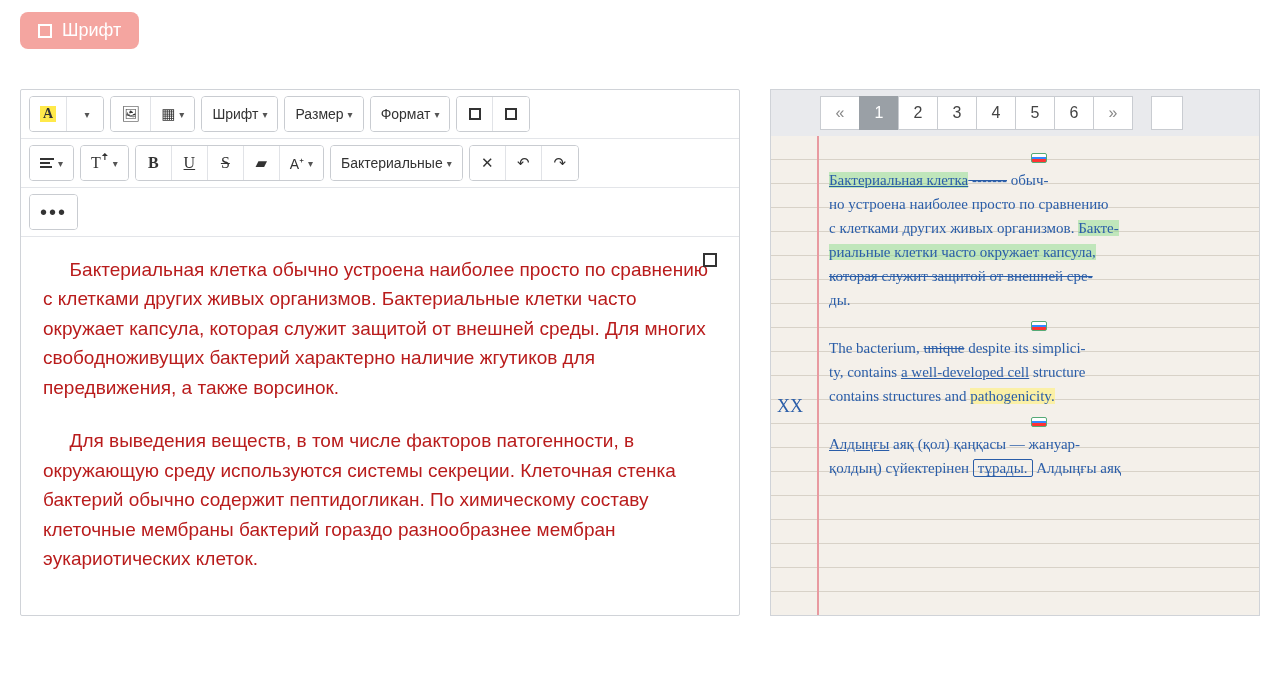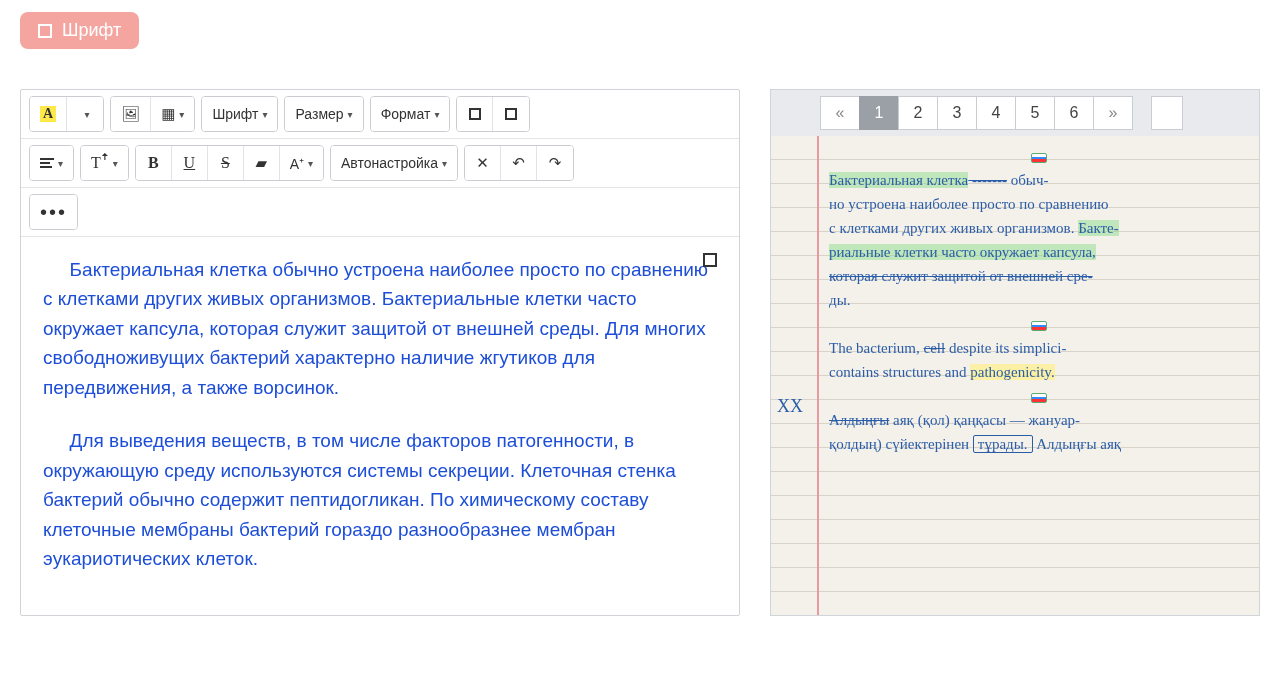--- a/index.html
+++ b/index.html
@@ -35,41 +35,41 @@
 .tbtn.bigT { font-family: Georgia, serif; font-size: 16px; }
 .tbtn .sq { width: 12px; height: 12px; border: 2px solid #333; display: inline-block; }
 .tbtn .lines { display:inline-flex; flex-direction:column; gap:2px; }
 .tbtn .lines i { width:14px; height:2px; background:#333; display:block; }
 .tbtn .lines i:nth-child(2){ width:10px; }
 .tbtn .lines i:nth-child(3){ width:12px; }
 .tbtn .dots { font-size: 20px; letter-spacing: 2px; line-height: 0; }
 
 .editor-body { padding: 18px 22px; position: relative; flex: 1; overflow-y: auto; }
 .editor-body .marker { position: absolute; top: 16px; right: 22px; width: 14px; height: 14px; border: 2px solid #333; }
-.editor-body p { font-size: 19px; line-height: 1.55; color: #1d4ed8; text-indent: 1.4em; margin-bottom: 24px; }
+.editor-body p { font-size: 19px; line-height: 1.55; color: #b91c1c; text-indent: 1.4em; margin-bottom: 24px; }
 .editor-body p + p { margin-top: 16px; }
 
 .scan-panel { width: 490px; border: 1px solid #d0d3d8; background: #fafafa; display:flex; flex-direction:column; }
 .pager { display: flex; gap: 0; padding: 6px 40px 6px 50px; background: #e9eaed; align-items:center; }
 .pgbtn {
   width: 40px; height: 34px; display:flex; align-items:center; justify-content:center;
   border: 1px solid #c9ccd1; background:#fff; font-size:16px; color:#444; cursor:pointer;
   margin-left:-1px;
 }
 .pgbtn.active { background:#9aa0a6; color:#fff; border-color:#9aa0a6; }
 .pgbtn.arrow { color:#888; }
 .pgbox { width: 32px; height: 34px; border:1px solid #c9ccd1; background:#fff; margin-left:18px; }
 
 .scan-body { flex:1; background: repeating-linear-gradient(#f4f0ea, #f4f0ea 23px, #d8d2c8 23px, #d8d2c8 24px); position:relative; padding: 8px 10px 8px 58px; overflow:hidden; }
 .scan-body::before { content:""; position:absolute; left:46px; top:0; bottom:0; width:2px; background:#e89aa0; }
 .hw { font-family: "Segoe Script", "Comic Sans MS", cursive; color:#2a5da8; font-size:15px; line-height:24px; }
 .hw .hl-g { background: rgba(140,220,140,.5); }
 .hw .hl-y { background: rgba(255,240,120,.6); text-align: center; }
 .hw .str { text-decoration: line-through; }
-.hw .und { }
+.hw .und { text-decoration: underline; }
 .flag { display:inline-block; width:16px; height:10px; border:1px solid #5a7; background:linear-gradient(#fff 33%, #38f 33% 66%, #f33 66%); margin:0 4px; border-radius:2px; vertical-align:middle; }
 .margin-note { position:absolute; left:6px; font-family:"Segoe Script",cursive; color:#2a5da8; font-size:18px; }
 </style>
 </head>
 <body>
 
 
 
 <div class="font-pill">
   <span class="sq"></span>
@@ -129,21 +129,21 @@
       <div class="tgrp">
         <button class="tbtn bold">B</button>
         <button class="tbtn und">U</button>
         <button class="tbtn strike">S</button>
         <button class="tbtn">
             <span class="ico">▰</span>
           </button>
         <button class="tbtn caret">A⁺</button>
       </div>
       <div class="tgrp">
-          <button class="tbtn caret">Автонастройка</button>
+          <button class="tbtn caret">Бактериальные</button>
         </div>
       <div class="tgrp">
         <button class="tbtn">
             <span class="ico">✕</span>
           </button>
         <button class="tbtn">
             <span class="ico">↶</span>
           </button>
         <button class="tbtn">
             <span class="ico">↷</span>
@@ -183,21 +183,22 @@
       <span class="margin-note" style="top:260px">XX</span>
       <div class="hw">
         <div style="text-align:center"><span class="flag"></span></div>
         <div><span class="hl-g und">Бактериальная клетка</span><span class="str"> -------</span><span> обыч-</span></div>
         <div>но устроена наиболее просто по сравнению</div>
         <div><span>с клетками других живых организмов. </span><span class="hl-g">Бакте-</span></div>
         <div><span class="hl-g">риальные клетки часто </span><span class="hl-g">окружает капсула,</span></div>
         <div class="str">которая служит защитой от внешней сре-</div>
         <div>ды.</div>
         <div style="text-align:center"><span class="flag"></span></div>
-        <div><span>The bacterium, </span><span class="str">cell</span><span> despite  its simplici-</span></div>
+        <div><span>The bacterium, </span><span class="str">unique</span><span> despite  its simplici-</span></div>
+        <div><span>ty, contains </span><span class="und">a well-developed cell</span><span> structure</span></div>
         <div><span>contains structures and </span><span class="hl-y">pathogenicity.</span></div>
         <div style="text-align:center"><span class="flag"></span></div>
         <div><span class="und str">Алдыңғы</span><span> аяқ (қол) қаңқасы — жануар-</span></div>
         <div><span>қолдың) сүйектерінен </span><span style="border:1px solid #2a5da8;border-radius:2px;padding:0 4px">тұрады.</span><span> Алдыңғы аяқ</span></div>
       </div>
     </div>
   </div>
 
 </div>
 

